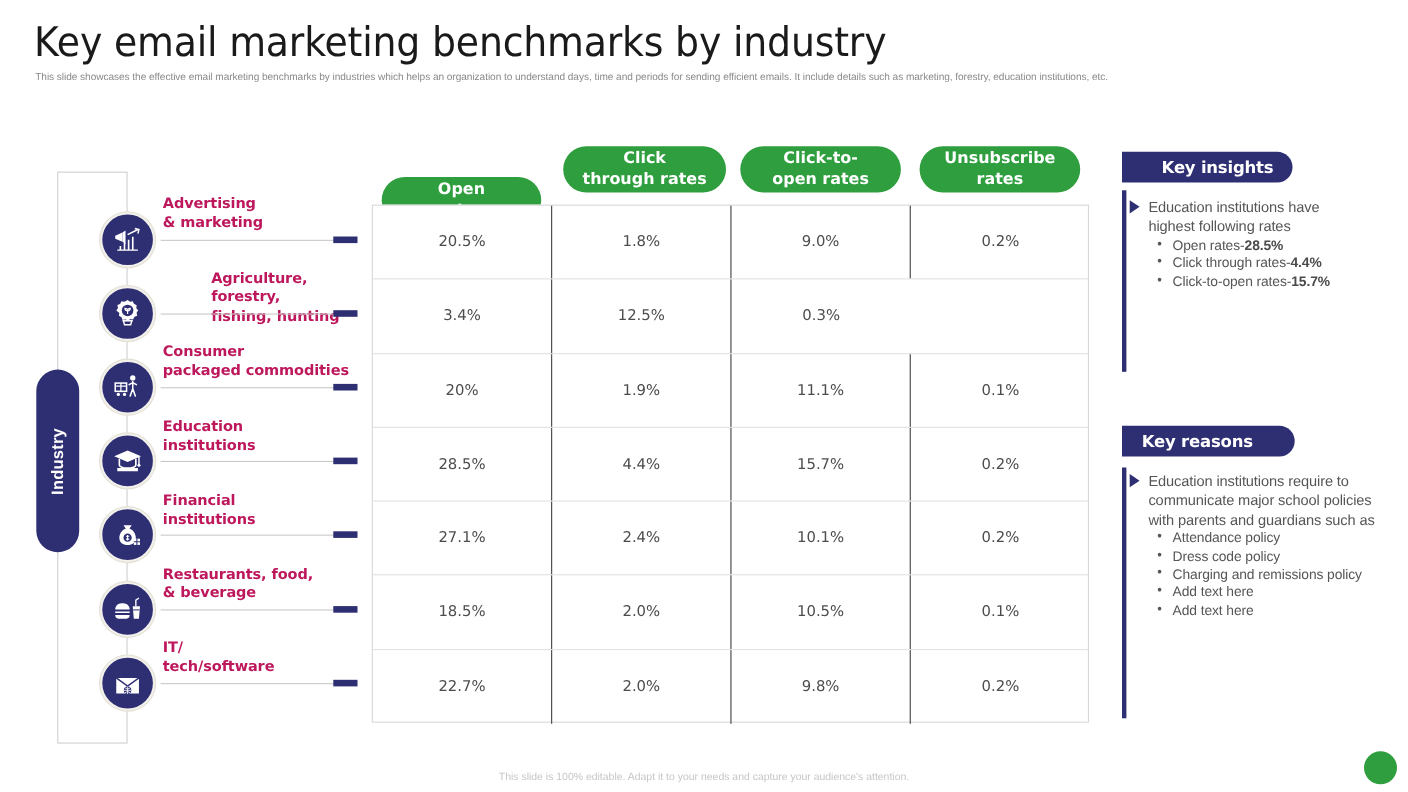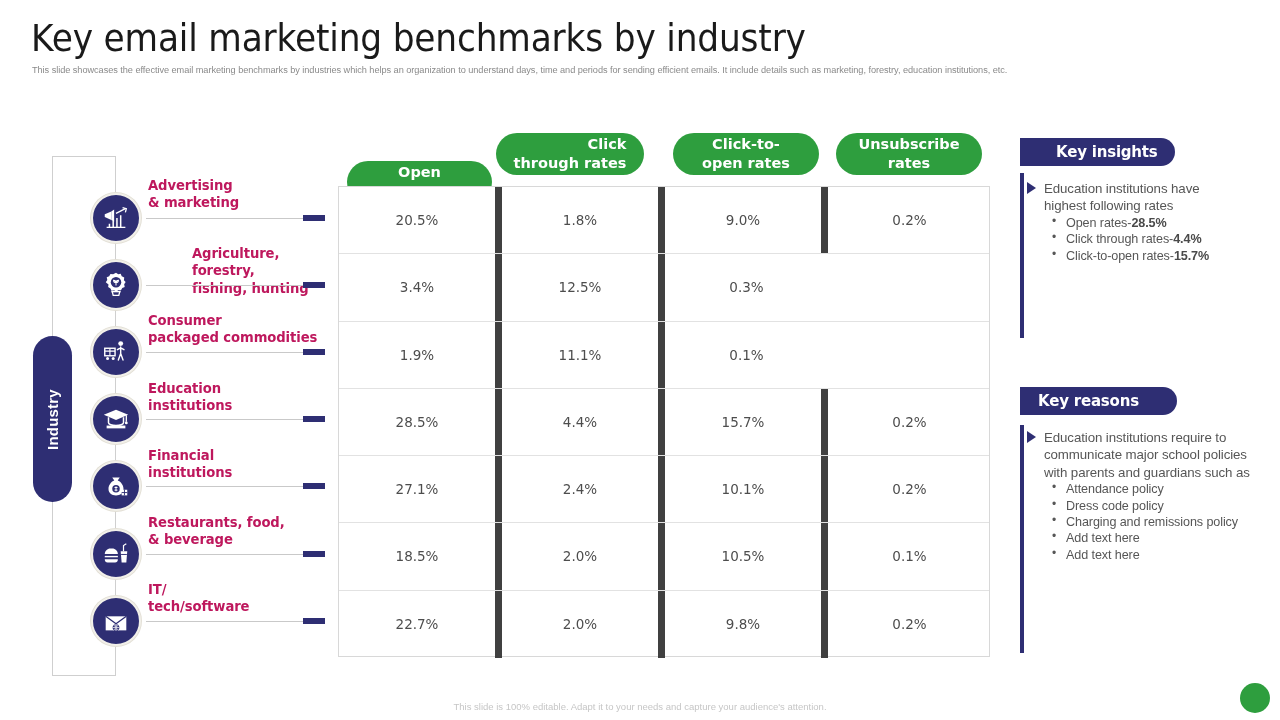--- a/index.html
+++ b/index.html
@@ -84,21 +84,21 @@
     position: absolute; left: 338px; top: 186px;
     width: 652px; height: 471px;
     border: 1px solid #d8d8d8; border-top: 1px solid #d8d8d8;
     background: #fff;
   }
   .trow { display: flex; height: 67.28px; border-bottom: 1px solid #e2e2e2; }
   .trow:last-child { border-bottom: none; }
   .tcell {
     flex: 0 0 163px; display: flex; align-items: center; justify-content: center;
     font-size: 13.5px; color: #4d4d4d;
-    border-right: 7px solid #404040;
+    border-right: 1px solid #404040;
     font-family: "DejaVu Sans", sans-serif;
   }
   .tcell:last-child { border-right: none; }
 
   
   .panel-bar {
     position: absolute; left: 1020px; width: 4px; background: #2e2e73;
   }
   .panel-head {
     position: absolute; left: 1020px; height: 28px;
@@ -254,41 +254,42 @@
         <div class="ind-label" style="top: 581px;">IT/
 tech/software</div>
         <div class="ind-leader" style="top: 621px;"></div>
         <div class="ind-dash" style="left: 303px; top: 618px;"></div>
       </div>
     </div>
 
   <div id="col-pills">
       <div class="col-pill" style="left: 347px; width: 145px; margin-top: 28px;">Open
 rates</div>
-      <div class="col-pill" style="left: 496px; width: 148px; text-align: right;">Click
+      <div class="col-pill" style="left: 512px; width: 148px;">Click
 through rates</div>
       <div class="col-pill" style="left: 673px; width: 146px;">Click-to-
 open rates</div>
       <div class="col-pill" style="left: 836px; width: 146px;">Unsubscribe
 rates</div>
     </div>
 
   <div class="table" id="table">
       <div class="trow">
         <div class="tcell">20.5%</div>
         <div class="tcell">1.8%</div>
         <div class="tcell">9.0%</div>
         <div class="tcell">0.2%</div>
       </div>
       <div class="trow">
         <div class="tcell">3.4%</div>
         <div class="tcell">12.5%</div>
         <div class="tcell">0.3%</div>
       </div>
       <div class="trow">
+        <div class="tcell">20%</div>
         <div class="tcell">1.9%</div>
         <div class="tcell">11.1%</div>
         <div class="tcell">0.1%</div>
       </div>
       <div class="trow">
         <div class="tcell">28.5%</div>
         <div class="tcell">4.4%</div>
         <div class="tcell">15.7%</div>
         <div class="tcell">0.2%</div>
       </div>

